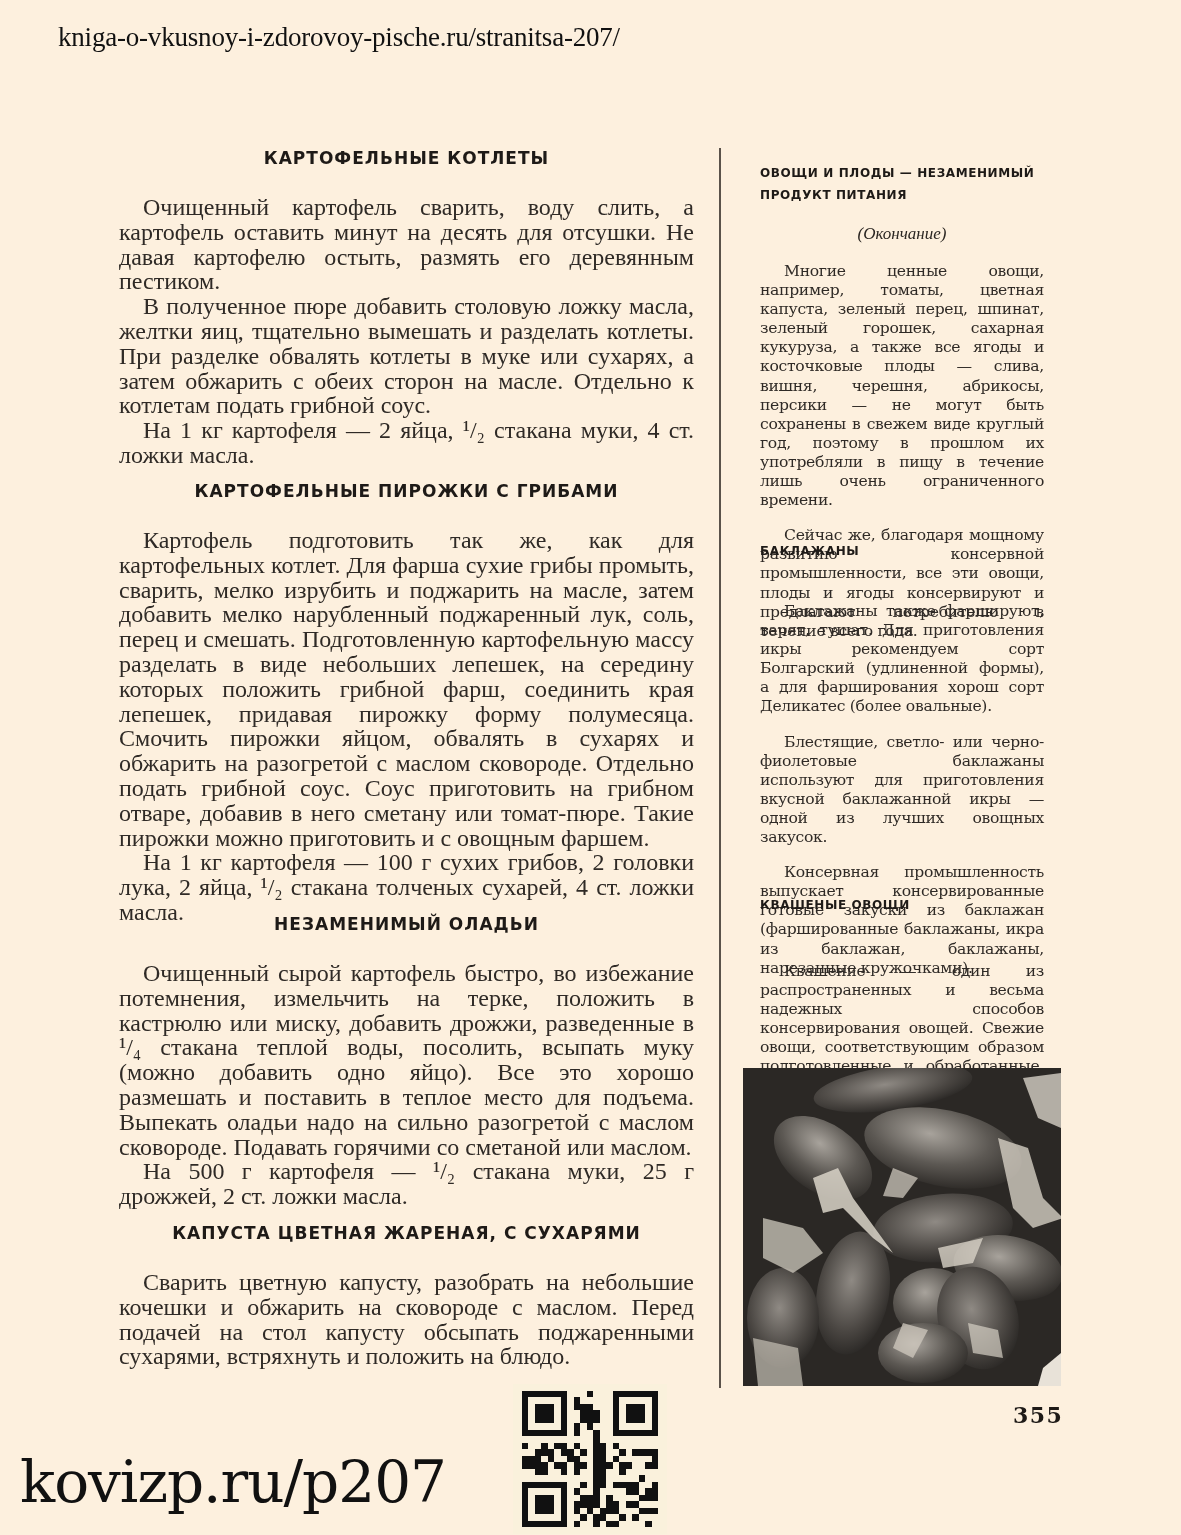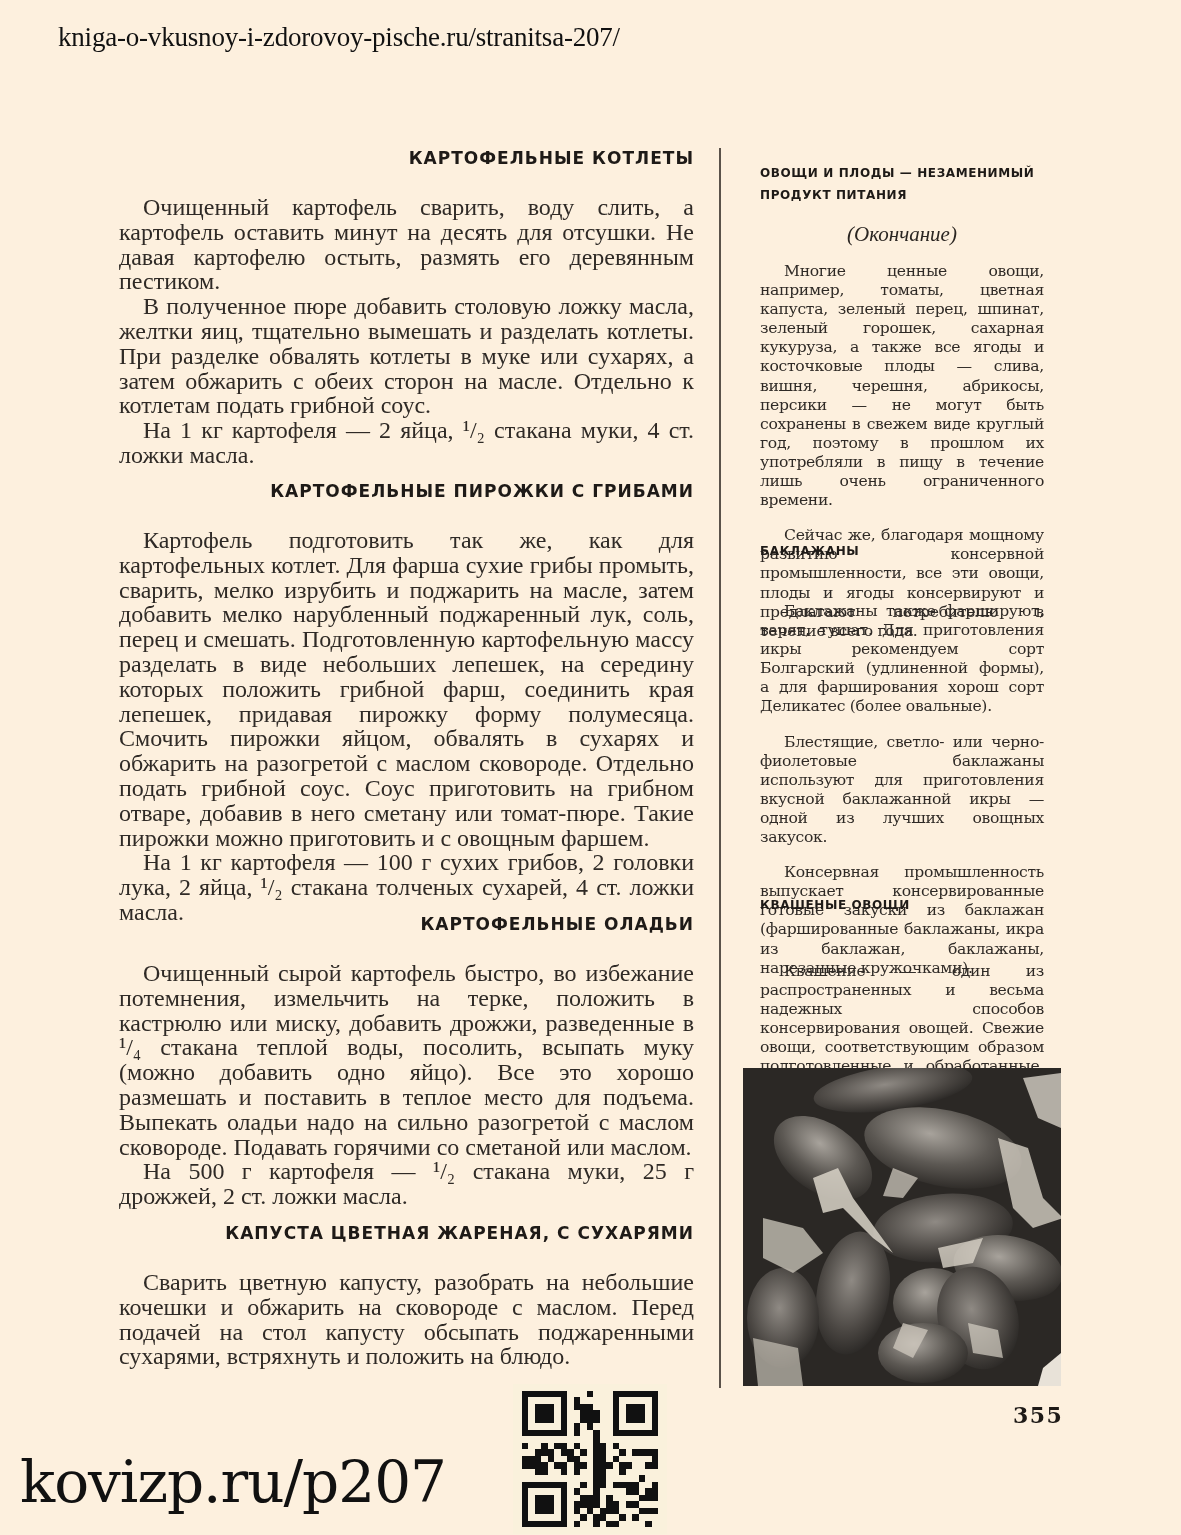--- a/index.html
+++ b/index.html
@@ -15,21 +15,21 @@
       font-size:27px; color:#111; letter-spacing:-0.2px;
       font-family:"Liberation Serif",serif;
       margin-left:38px;
     }
     .left-col {
       position:absolute; left:119px; top:146px; width:575px;
     }
     .left-col h2 {
       font-family:"DejaVu Sans","Liberation Sans",sans-serif;
       font-weight:bold; font-size:17px; letter-spacing:1px;
-      text-align:right; margin:0; color:#1e1a17;
+      text-align:center; margin:0; color:#1e1a17;
       line-height:24px;
     }
     .left-col p {
       margin:0; font-size:24px; line-height:24.8px;
       text-align:justify; text-indent:24px; color:#2f2a26;
       hyphens:manual;
     }
     .sec { position:absolute; left:0; width:575px; }
     .divider {
       position:absolute; left:719px; top:148px; width:1.5px; height:1240px;
@@ -37,21 +37,21 @@
     }
     .right-col {
       position:absolute; left:744px; top:146px; width:316px;
     }
     .right-col h2 {
       font-family:"DejaVu Sans","Liberation Sans",sans-serif;
       font-weight:bold; font-size:12px; letter-spacing:0.6px;
       text-align:left; margin:16px; color:#1e1a17; line-height:22px;
     }
     .right-col .subtitle {
-      text-align:center; font-style:italic; font-size:21px; line-height:24px;
+      text-align:center; font-style:italic; font-size:17px; line-height:24px;
     }
     .right-col p {
       margin:16px; font-size:15.6px; line-height:19.1px;
       text-align:justify; text-indent:24px; color:#2f2a26;
       font-family:"DejaVu Serif",serif; letter-spacing:-0.3px;
     }
     .rsec { position:absolute; left:0; width:316px; }
     .continued {
       text-align:right; font-size:14px;
     }
@@ -89,21 +89,21 @@
   </div>
 
   <div class="sec" style="top:333px">
     <h2>КАРТОФЕЛЬНЫЕ ПИРОЖКИ С ГРИБАМИ</h2>
     <div style="height:25px"></div>
     <p>Картофель подготовить так же, как для картофельных котлет. Для фарша сухие грибы промыть, сварить, мелко изрубить и поджарить на масле, затем добавить мелко нарубленный поджаренный лук, соль, перец и смешать. Подготовленную картофельную массу разделать в виде небольших лепешек, на середину которых положить грибной фарш, соединить края лепешек, придавая пирожку форму полумесяца. Смочить пирожки яйцом, обвалять в сухарях и обжарить на разогретой с маслом сковороде. Отдельно подать грибной соус. Соус приготовить на грибном отваре, добавив в него сметану или томат-пюре. Такие пирожки можно приготовить и с овощным фаршем.</p>
     <p>На 1 кг картофеля — 100 г сухих грибов, 2 головки лука, 2 яйца, ¹/₂ стакана толченых сухарей, 4 ст. ложки масла.</p>
   </div>
 
   <div class="sec" style="top:766px">
-    <h2>КАРТОФЕЛЬНЫЕ ОЛАДЬИ</h2>
+    <h2>НЕЗАМЕНИМЫЙ ОЛАДЬИ</h2>
     <div style="height:25px"></div>
     <p>Очищенный сырой картофель быстро, во избежание потемнения, измельчить на терке, положить в кастрюлю или миску, добавить дрожжи, разведенные в ¹/₄ стакана теплой воды, посолить, всыпать муку (можно добавить одно яйцо). Все это хорошо размешать и поставить в теплое место для подъема. Выпекать оладьи надо на сильно разогретой с маслом сковороде. Подавать горячими со сметаной или маслом.</p>
     <p>На 500 г картофеля — ¹/₂ стакана муки, 25 г дрожжей, 2 ст. ложки масла.</p>
   </div>
 
   <div class="sec" style="top:1075px">
     <h2>КАПУСТА ЦВЕТНАЯ ЖАРЕНАЯ, С СУХАРЯМИ</h2>
     <div style="height:25px"></div>
     <p>Сварить цветную капусту, разобрать на небольшие кочешки и обжарить на сковороде с маслом. Перед подачей на стол капусту обсыпать поджаренными сухарями, встряхнуть и положить на блюдо.</p>
   </div>

